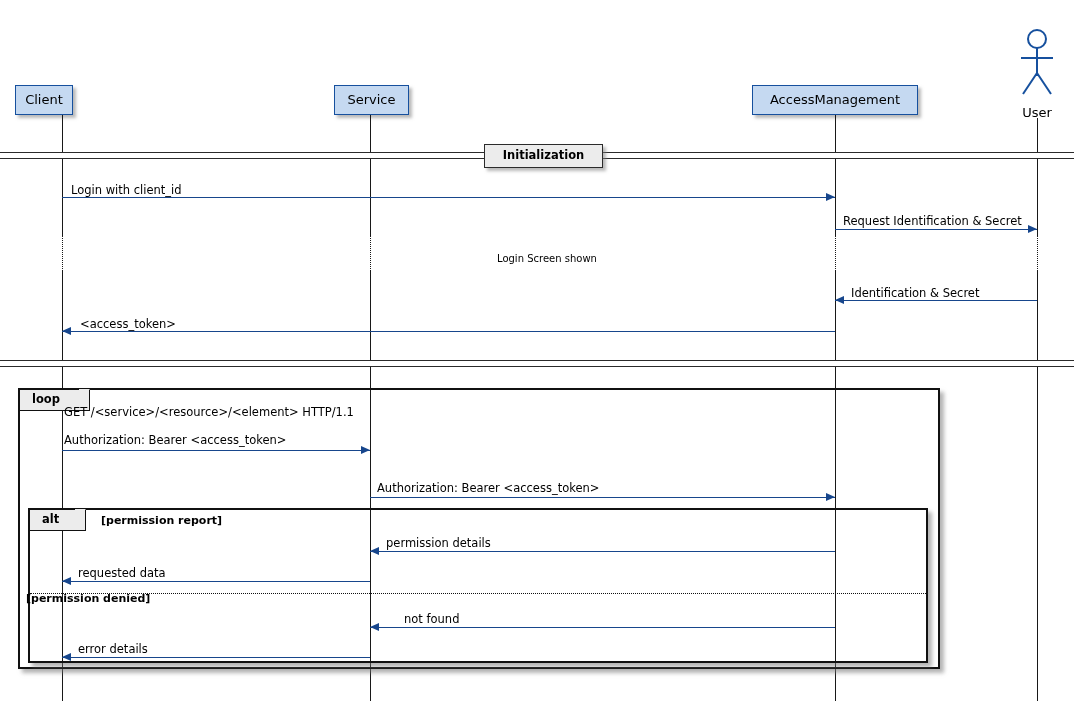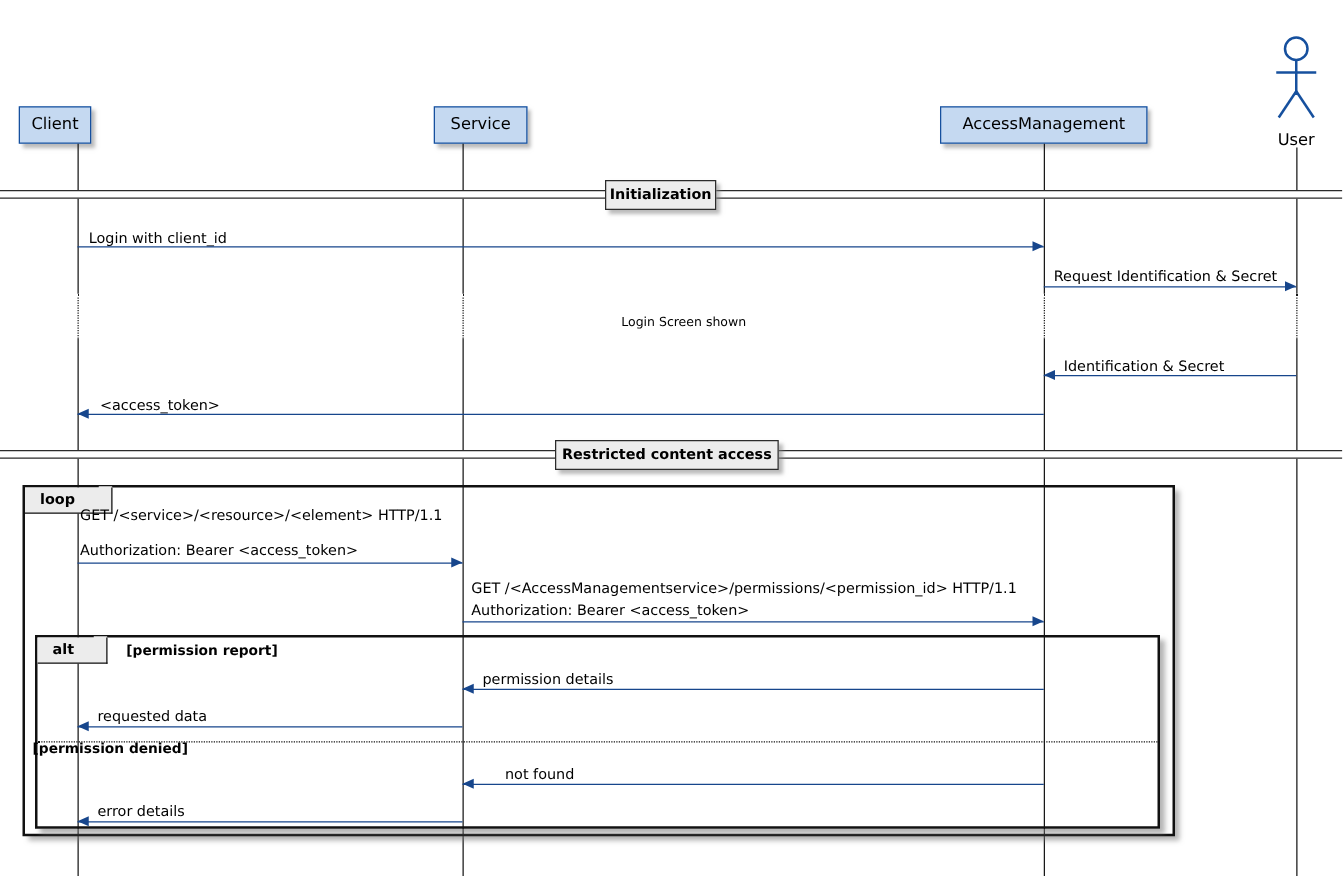--- a/index.html
+++ b/index.html
@@ -172,21 +172,21 @@
 </style>
 </head>
 <body>
 
 <div id="diagram">
 
 
   <div class="participant" style="left:15px; top:85px; width:58px;">
     <span>Client</span>
   </div>
-  <div class="participant" style="left:347px; top:85px; width:75px;">
+  <div class="participant" style="left:334px; top:85px; width:75px;">
     <span>Service</span>
   </div>
   <div class="participant" style="left:752px; top:85px; width:166px;">
     <span>AccessManagement</span>
   </div>
 
   <div class="actor" style="left:1012px; top:28px;">
     <svg width="50" height="72" viewBox="0 0 50 72">
       <g stroke="#16509e" stroke-width="2" fill="none">
         <circle cx="25" cy="11" r="9" fill="#ffffff"></circle>
@@ -209,21 +209,21 @@
 
   <div class="lifeline" style="left:835px; top:115px; height:120px;"></div>
   <div class="lifeline dotted" style="left:835px; top:235px; height:36px;"></div>
   <div class="lifeline" style="left:835px; top:271px; height:430px;"></div>
 
   <div class="lifeline" style="left:1037px; top:118px; height:117px;"></div>
   <div class="lifeline dotted" style="left:1037px; top:235px; height:36px;"></div>
   <div class="lifeline" style="left:1037px; top:271px; height:430px;"></div>
 
   <div class="divider-rule" style="top:152px;"></div>
-  <div class="divider-box" style="left:484px; top:144px; width:89px;">
+  <div class="divider-box" style="left:484px; top:144px; width:119px;">
     <span>Initialization</span>
   </div>
 
   <div class="msg-label" style="left:71px; top:183px;">Login with client_id</div>
   <div class="msg-line" style="left:62px; top:197px; width:773px;"></div>
   <div class="arrow-head right" style="left:826px; top:193px;"></div>
 
   <div class="msg-label" style="left:843px; top:214px;">Request Identification &amp; Secret</div>
   <div class="msg-line" style="left:835px; top:229px; width:202px;"></div>
   <div class="arrow-head right" style="left:1028px; top:225px;"></div>
@@ -232,36 +232,32 @@
 
   <div class="msg-label" style="left:851px; top:286px;">Identification &amp; Secret</div>
   <div class="msg-line" style="left:835px; top:300px; width:202px;"></div>
   <div class="arrow-head left" style="left:835px; top:296px;"></div>
 
   <div class="msg-label" style="left:80px; top:317px;">&lt;access_token&gt;</div>
   <div class="msg-line" style="left:62px; top:331px; width:773px;"></div>
   <div class="arrow-head left" style="left:62px; top:327px;"></div>
 
   <div class="divider-rule" style="top:360px;"></div>
-  <div class="divider-box" style="left:444px; top:352px; width:179px;">
-    <span>Restricted content access</span>
-  </div>
 
   <div class="fragment" style="left:18px; top:388px; width:922px; height:281px;"></div>
   <div class="fragment-tab" style="left:20px; top:390px; width:70px;">
     <span>loop</span>
     <span class="corner"></span>
   </div>
 
   <div class="msg-label" style="left:64px; top:405px;">GET /&lt;service&gt;/&lt;resource&gt;/&lt;element&gt; HTTP/1.1</div>
   <div class="msg-label" style="left:64px; top:433px;">Authorization: Bearer &lt;access_token&gt;</div>
   <div class="msg-line" style="left:62px; top:450px; width:308px;"></div>
   <div class="arrow-head right" style="left:361px; top:446px;"></div>
 
-  <div class="msg-label" style="left:377px; top:463px;">GET /&lt;AccessManagementservice&gt;/permissions/&lt;permission_id&gt; HTTP/1.1</div>
   <div class="msg-label" style="left:377px; top:481px;">Authorization: Bearer &lt;access_token&gt;</div>
   <div class="msg-line" style="left:370px; top:497px; width:465px;"></div>
   <div class="arrow-head right" style="left:826px; top:493px;"></div>
 
   <div class="fragment" style="left:28px; top:508px; width:900px; height:155px;"></div>
   <div class="fragment-tab" style="left:30px; top:510px; width:56px;">
     <span>alt</span>
     <span class="corner"></span>
   </div>
   <div class="fragment-guard" style="left:101px; top:514px;">[permission report]</div>

